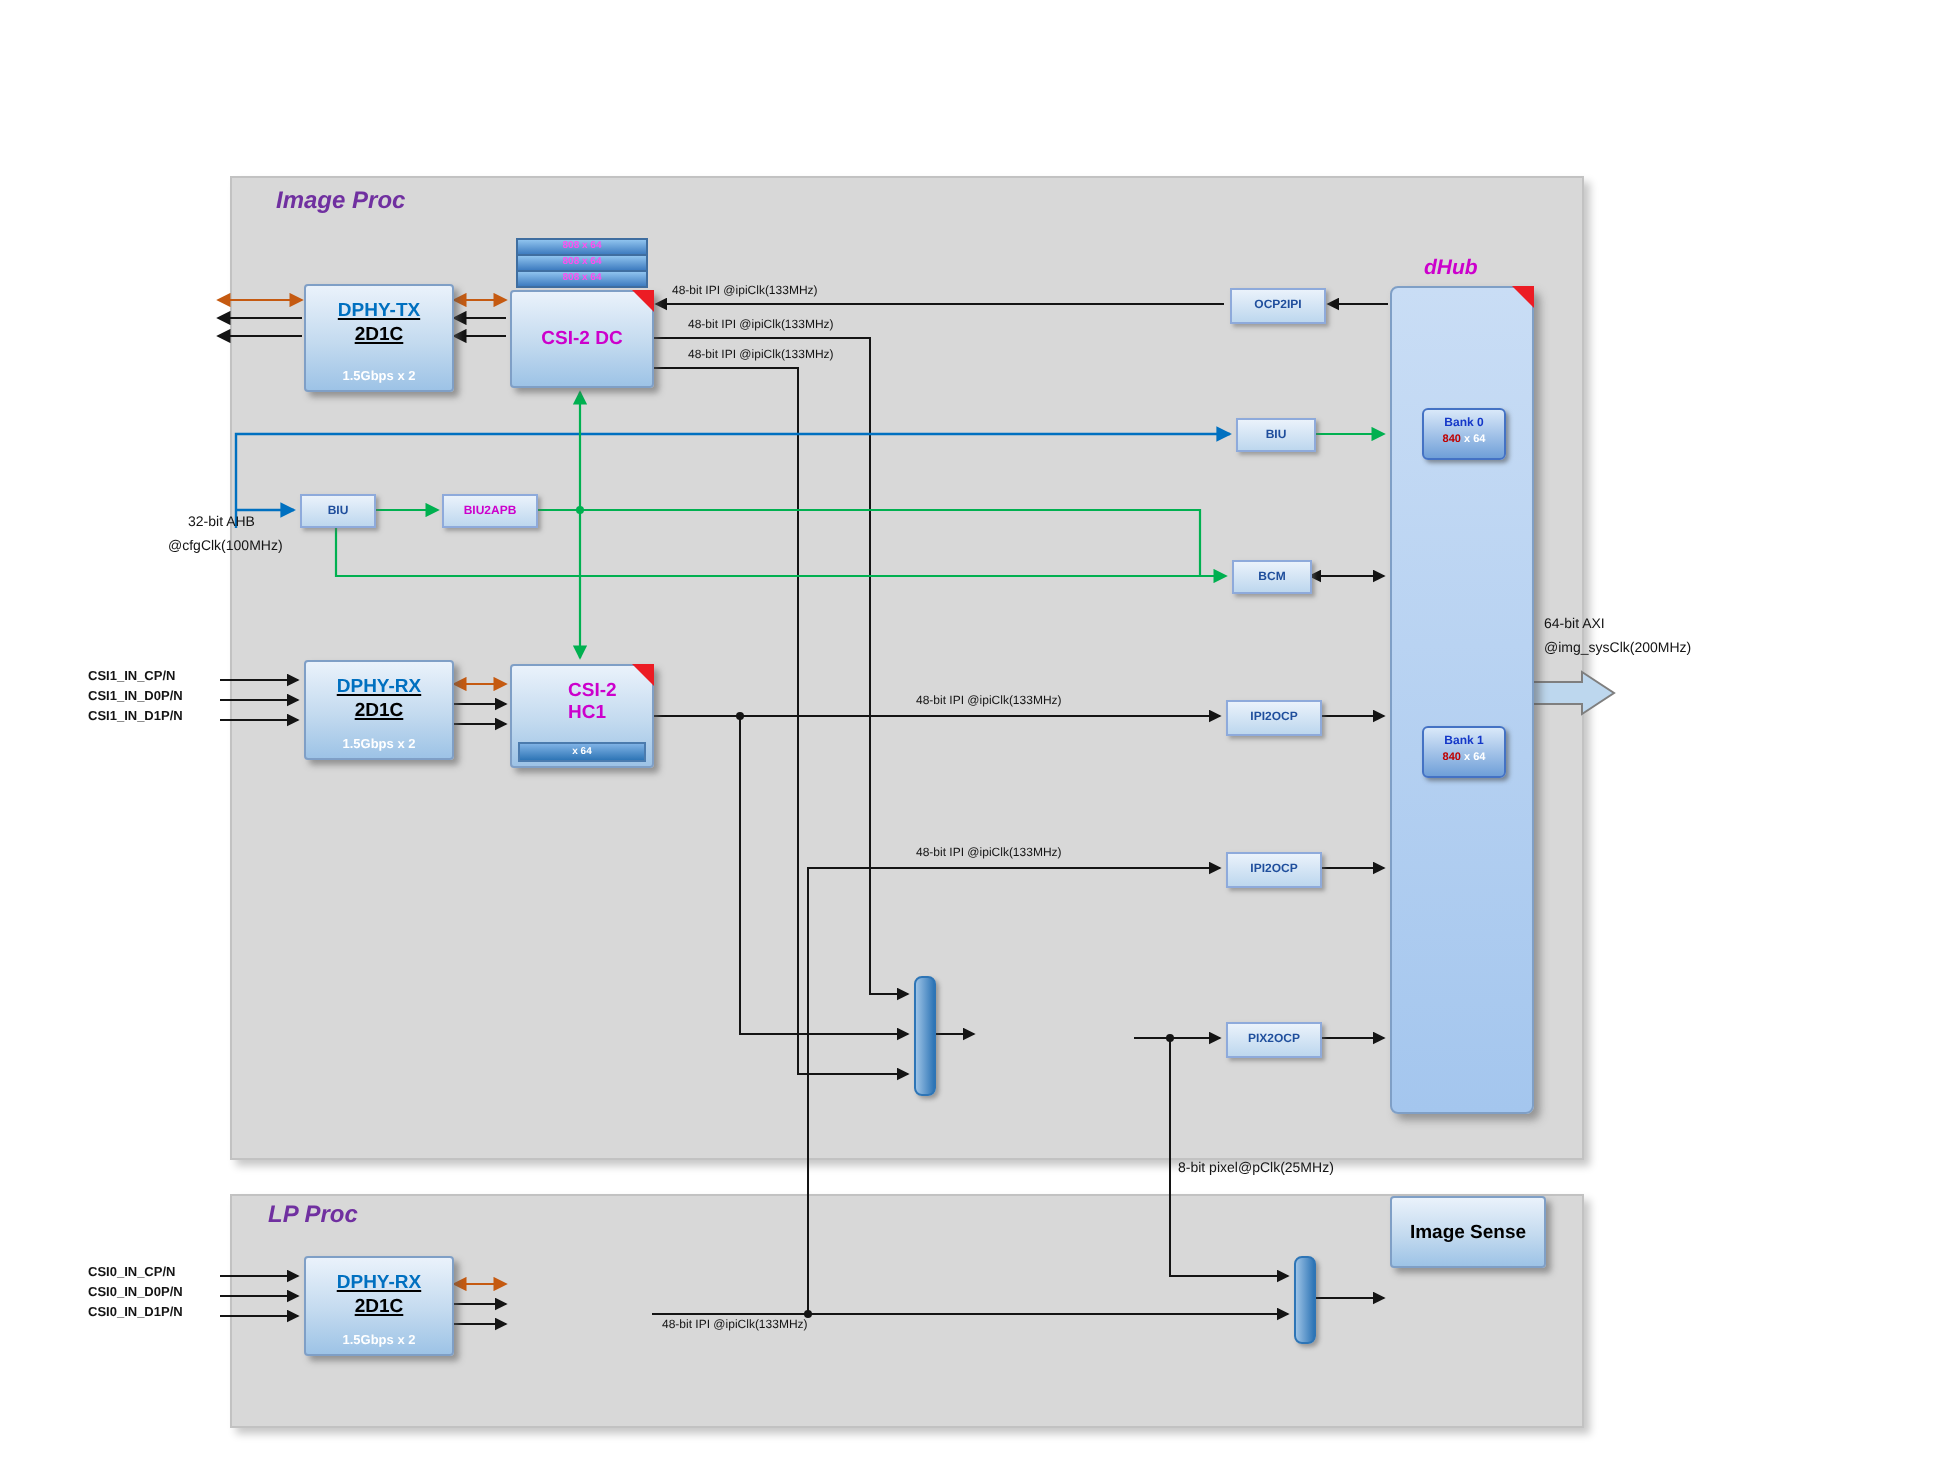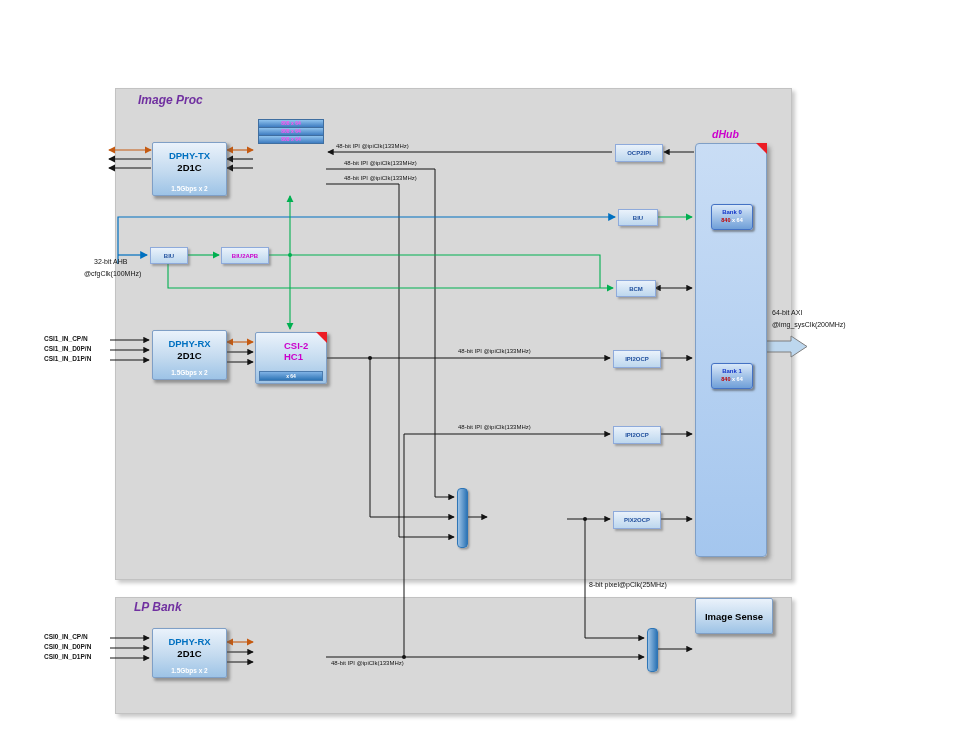--- a/index.html
+++ b/index.html
@@ -4,21 +4,21 @@
 <style>
   html,body{margin:0;padding:0;background:#fff;}
   .canvas{position:relative;width:959px;height:742px;background:#ffffff;
           font-family:"Liberation Sans",sans-serif;overflow:hidden;}
   .region{position:absolute;background:#d8d8d8;border:1px solid #c2c2c2;
           box-shadow:3px 3px 4px rgba(0,0,0,.22);}
   .rtitle{position:absolute;font-style:italic;font-weight:bold;font-size:12px;color:#7030A0;z-index:5;}
   .dhub-lbl{position:absolute;font-style:italic;font-weight:bold;font-size:10.5px;color:#CC00CC;z-index:5;}
   .block{position:absolute;z-index:4;border:1px solid #7F9FC6;border-radius:2px;
          background:linear-gradient(180deg,#EAF2FB 0%,#C3DAEF 55%,#9DC3E6 100%);
-         box-shadow:2.5px 2.5px 3px rgba(90,90,90,.55);}
+         box-shadow:2.5px 2.5px 3px rgba(90,90,90,.55);text-decoration:underline;}
   .dphy .t1{color:#0070C0;font-weight:bold;font-size:9.5px;text-align:center;margin-top:7px;}
   .dphy .t2{color:#000;font-weight:bold;font-size:9.5px;text-align:center;margin-top:1px;}
   .dphy .t3{color:#fff;font-weight:bold;font-size:6.5px;text-align:center;position:absolute;left:0;right:0;bottom:3px;}
   .cname{position:absolute;inset:0;display:flex;align-items:center;justify-content:center;
          color:#CC00CC;font-weight:bold;font-size:9.5px;}
   .cname2{position:absolute;top:0;left:0;right:0;height:36px;display:flex;align-items:center;justify-content:center;
          color:#CC00CC;font-weight:bold;font-size:9.5px;margin-left:28px;}
   .corner{position:absolute;top:-1px;right:-1px;width:0;height:0;border-style:solid;
           border-width:0 11px 11px 0;border-color:transparent #EC1C24 transparent transparent;}
   .capbar{position:absolute;left:3px;right:3px;bottom:2px;height:8px;
@@ -50,21 +50,21 @@
   svg.wires{position:absolute;left:0;top:0;z-index:3;pointer-events:none;}
 </style>
 </head>
 <body>
 
 <div class="canvas">
 
   <div class="region" style="left:115px;top:88px;width:675px;height:490px"></div>
   <div class="region" style="left:115px;top:597px;width:675px;height:115px"></div>
   <div class="rtitle" style="left:138px;top:93px">Image Proc</div>
-  <div class="rtitle" style="left:134px;top:600px">LP Bank</div>
+  <div class="rtitle" style="left:134px;top:600px">LP Proc</div>
 
   <svg class="wires" width="980" height="742">
     <defs>
       <marker id="aB" viewBox="0 0 8 8" refX="7" refY="4" markerWidth="6.5" markerHeight="6.5" orient="auto-start-reverse">
           <path d="M0,0L8,4L0,8Z" fill="#141414"></path>
         </marker>
       <marker id="aO" viewBox="0 0 8 8" refX="7" refY="4" markerWidth="6.5" markerHeight="6.5" orient="auto-start-reverse">
           <path d="M0,0L8,4L0,8Z" fill="#C55A11"></path>
         </marker>
       <marker id="aG" viewBox="0 0 8 8" refX="7" refY="4" markerWidth="6.5" markerHeight="6.5" orient="auto-start-reverse">
@@ -147,20 +147,24 @@
   <div class="block dphy" style="left:152px;top:142px;width:73px;height:52px">
     <div class="t1">DPHY-TX</div>
     <div class="t2">2D1C</div>
     <div class="t3">1.5Gbps x 2</div>
   </div>
 
   <div class="fifobar" style="top:119px">808 x 64</div>
   <div class="fifobar" style="top:127px">808 x 64</div>
   <div class="fifobar" style="top:135px">808 x 64</div>
 
+  <div class="block" style="left:255px;top:145px;width:70px;height:47px">
+    <span class="corner"></span>
+    <div class="cname">CSI-2 DC</div>
+  </div>
 
   <div class="block dphy" style="left:152px;top:330px;width:73px;height:48px">
     <div class="t1">DPHY-RX</div>
     <div class="t2">2D1C</div>
     <div class="t3">1.5Gbps x 2</div>
   </div>
 
   <div class="block" style="left:255px;top:332px;width:70px;height:50px">
     <span class="corner"></span>
     <div class="cname2">CSI-2 HC1</div>

